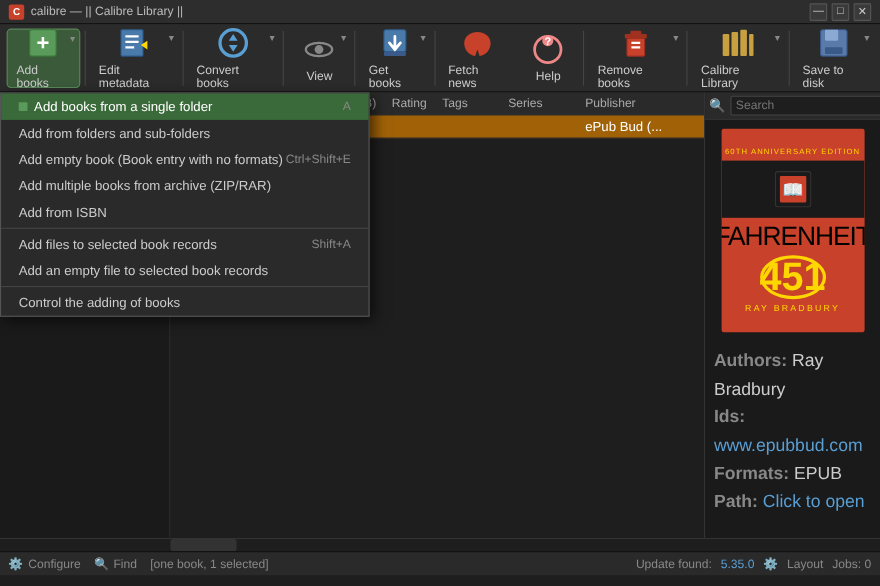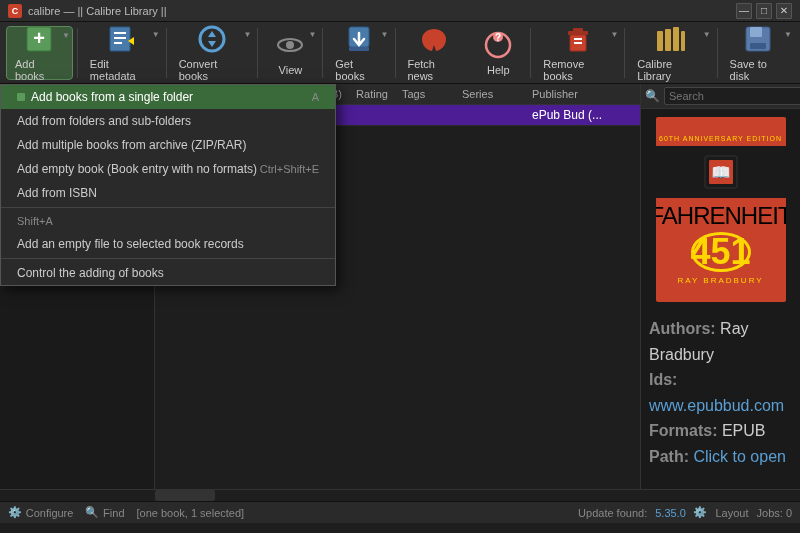--- a/index.html
+++ b/index.html
@@ -139,21 +139,21 @@
     .col-rating { width: 60px; text-align: center; }
     .col-tags { width: 60px; }
     .col-series { width: 70px; }
     .col-publisher { width: 100px; }
 
     .book-row {
       display: flex;
       padding: 3px 8px;
       border-bottom: 1px solid #2a2a2a;
       align-items: flex-start;
-      background: #4c1d95;
+      background: #a16207;
       color: #fff;
     }
     .book-row .col-title { font-size: 11px; }
 
     
     .right-panel {
       width: 160px;
       background: #1a1a1a;
       border-left: 1px solid #333;
       display: flex;
@@ -564,33 +564,34 @@
       <div class="menu-dot"></div>
       <span>Add books from a single folder</span>
     </div>
     <span class="menu-shortcut">A</span>
   </div>
   <div class="menu-item">
     <span>Add from folders and sub-folders</span>
     <span class="menu-shortcut"></span>
   </div>
   <div class="menu-item">
+    <span>Add empty book (Book entry with no formats)</span>
+    <span class="menu-shortcut">Ctrl+Shift+E</span>
+  </div>
+  <div class="menu-item">
     <span>Add multiple books from archive (ZIP/RAR)</span>
     <span class="menu-shortcut"></span>
-  </div>
-  <div class="menu-item">
-    <span>Add empty book (Book entry with no formats)</span>
-    <span class="menu-shortcut">Ctrl+Shift+E</span>
   </div>
   <div class="menu-item">
     <span>Add from ISBN</span>
     <span class="menu-shortcut"></span>
   </div>
   <div class="menu-divider"></div>
   <div class="menu-item">
+    <span>Add files to selected book records</span>
     <span class="menu-shortcut">Shift+A</span>
   </div>
   <div class="menu-item">
     <span>Add an empty file to selected book records</span>
     <span class="menu-shortcut"></span>
   </div>
   <div class="menu-divider"></div>
   <div class="menu-item">
     <span>Control the adding of books</span>
     <span class="menu-shortcut"></span>

